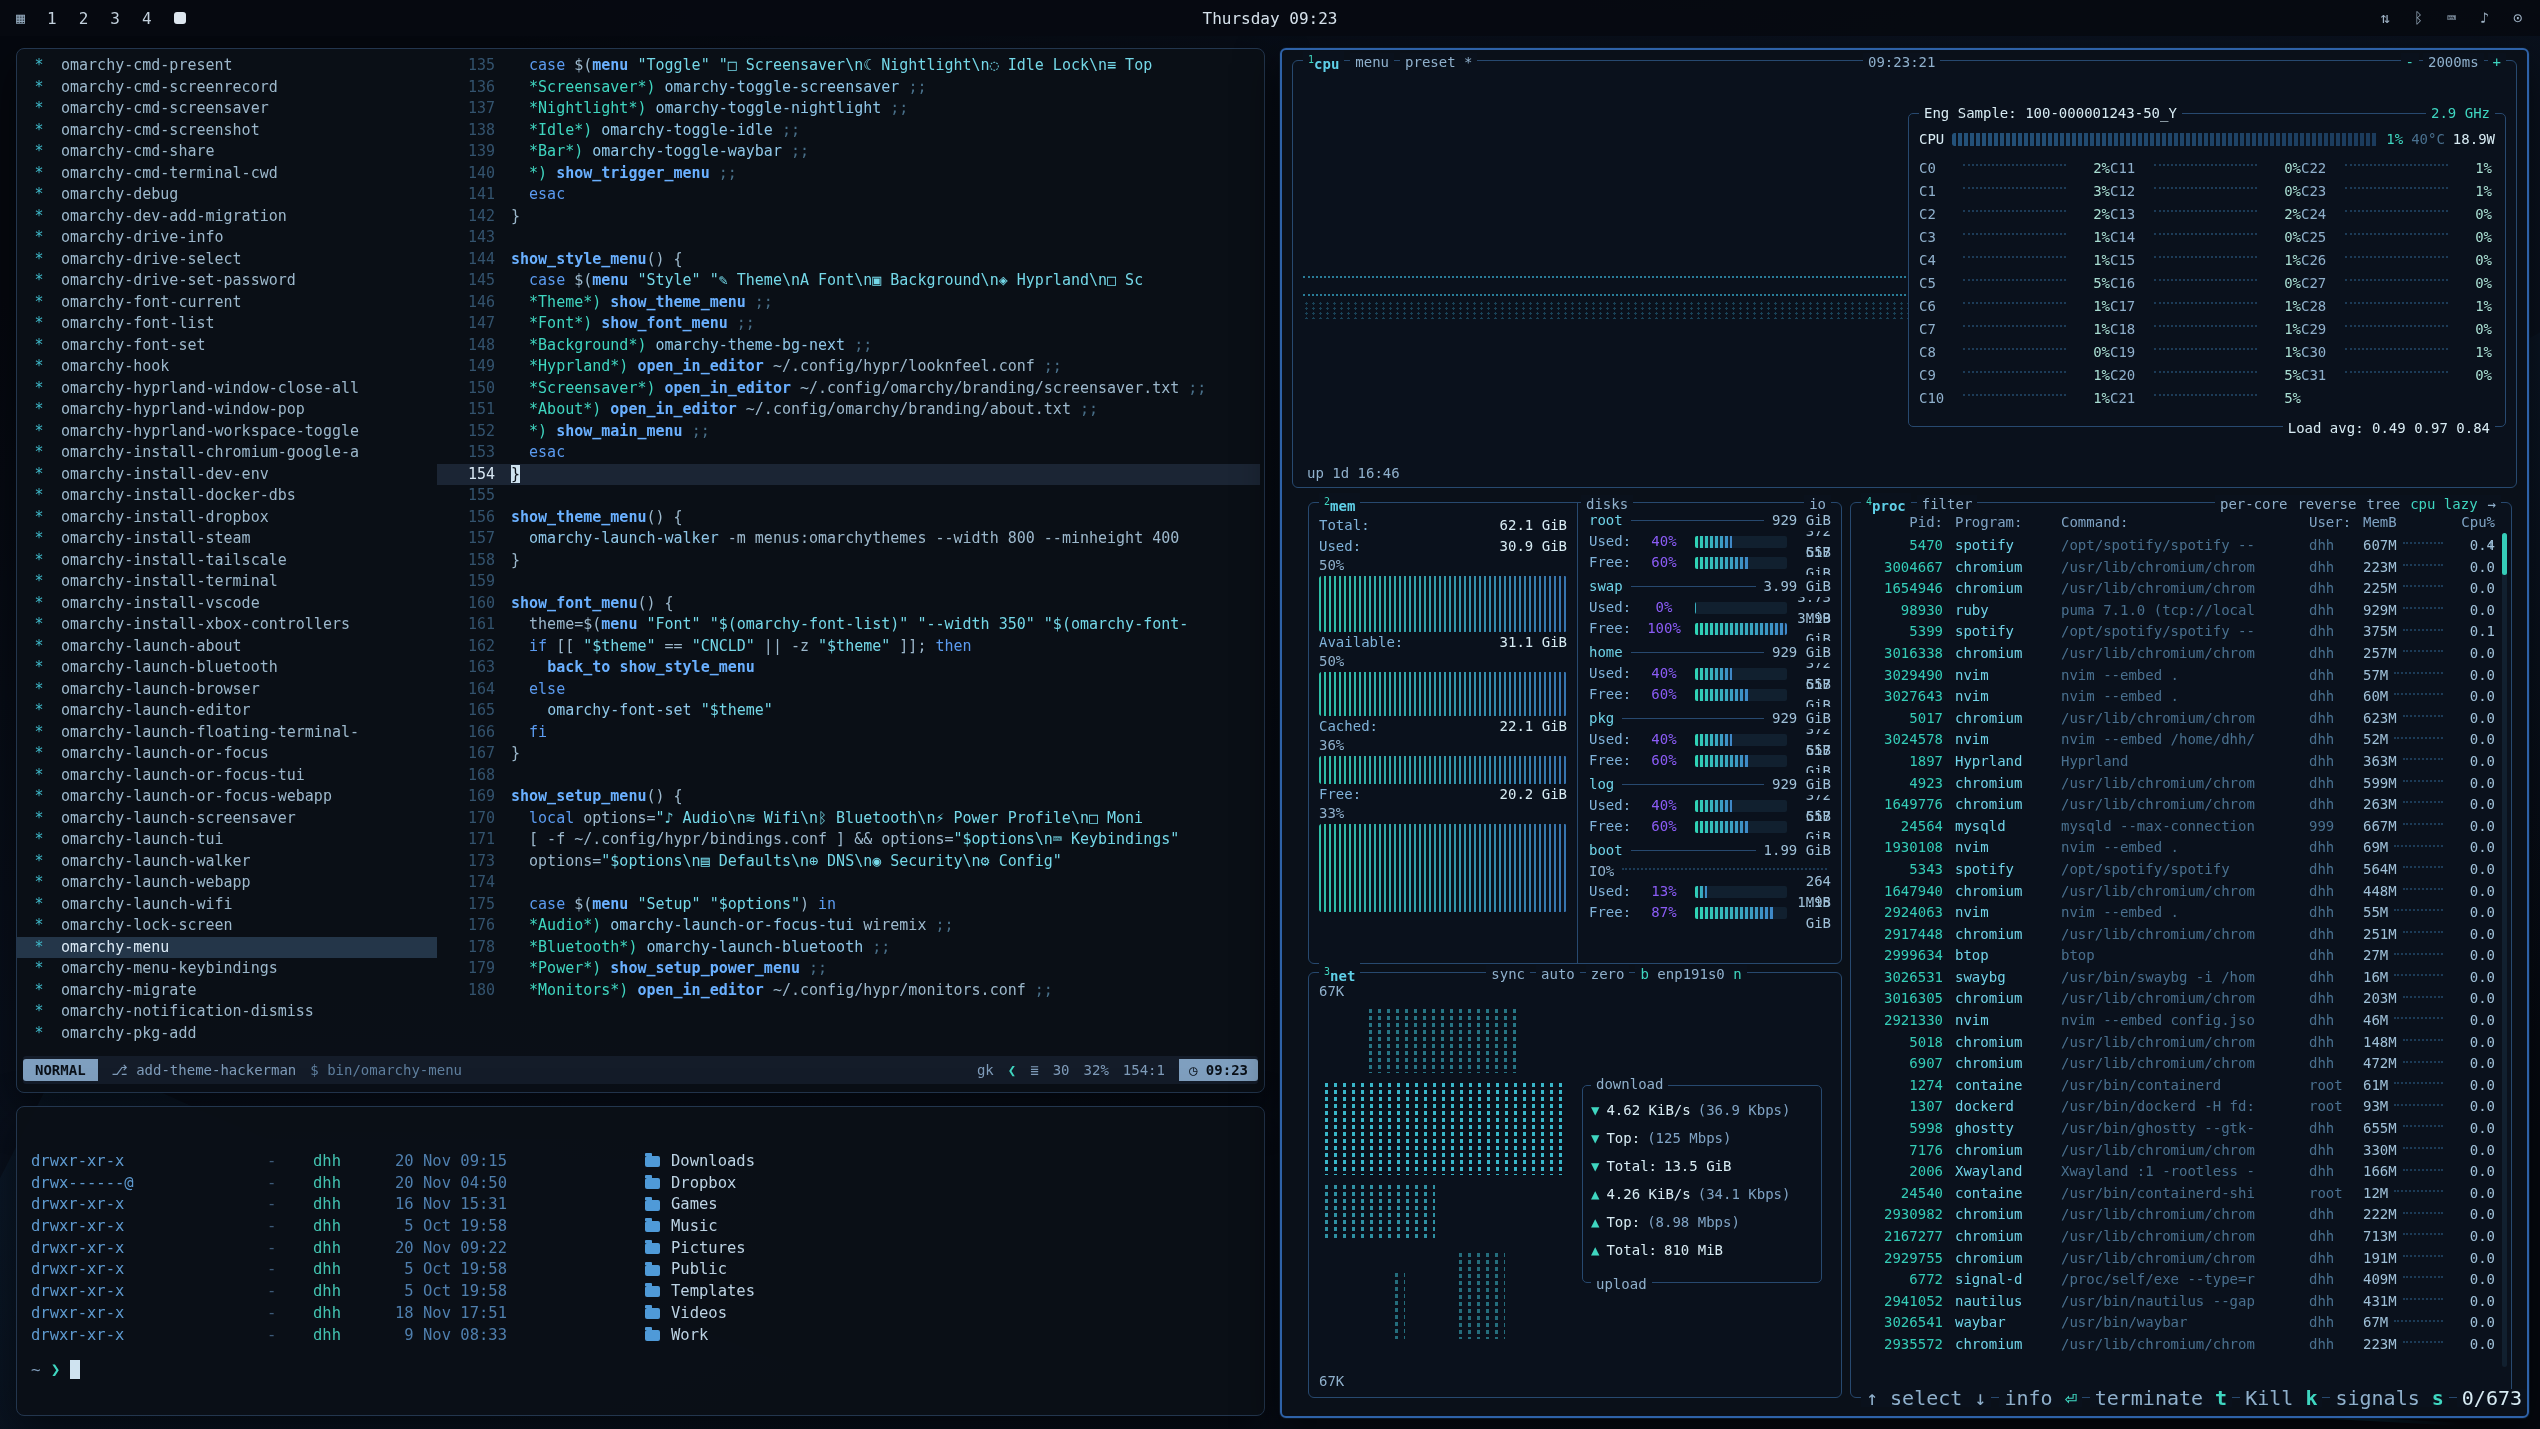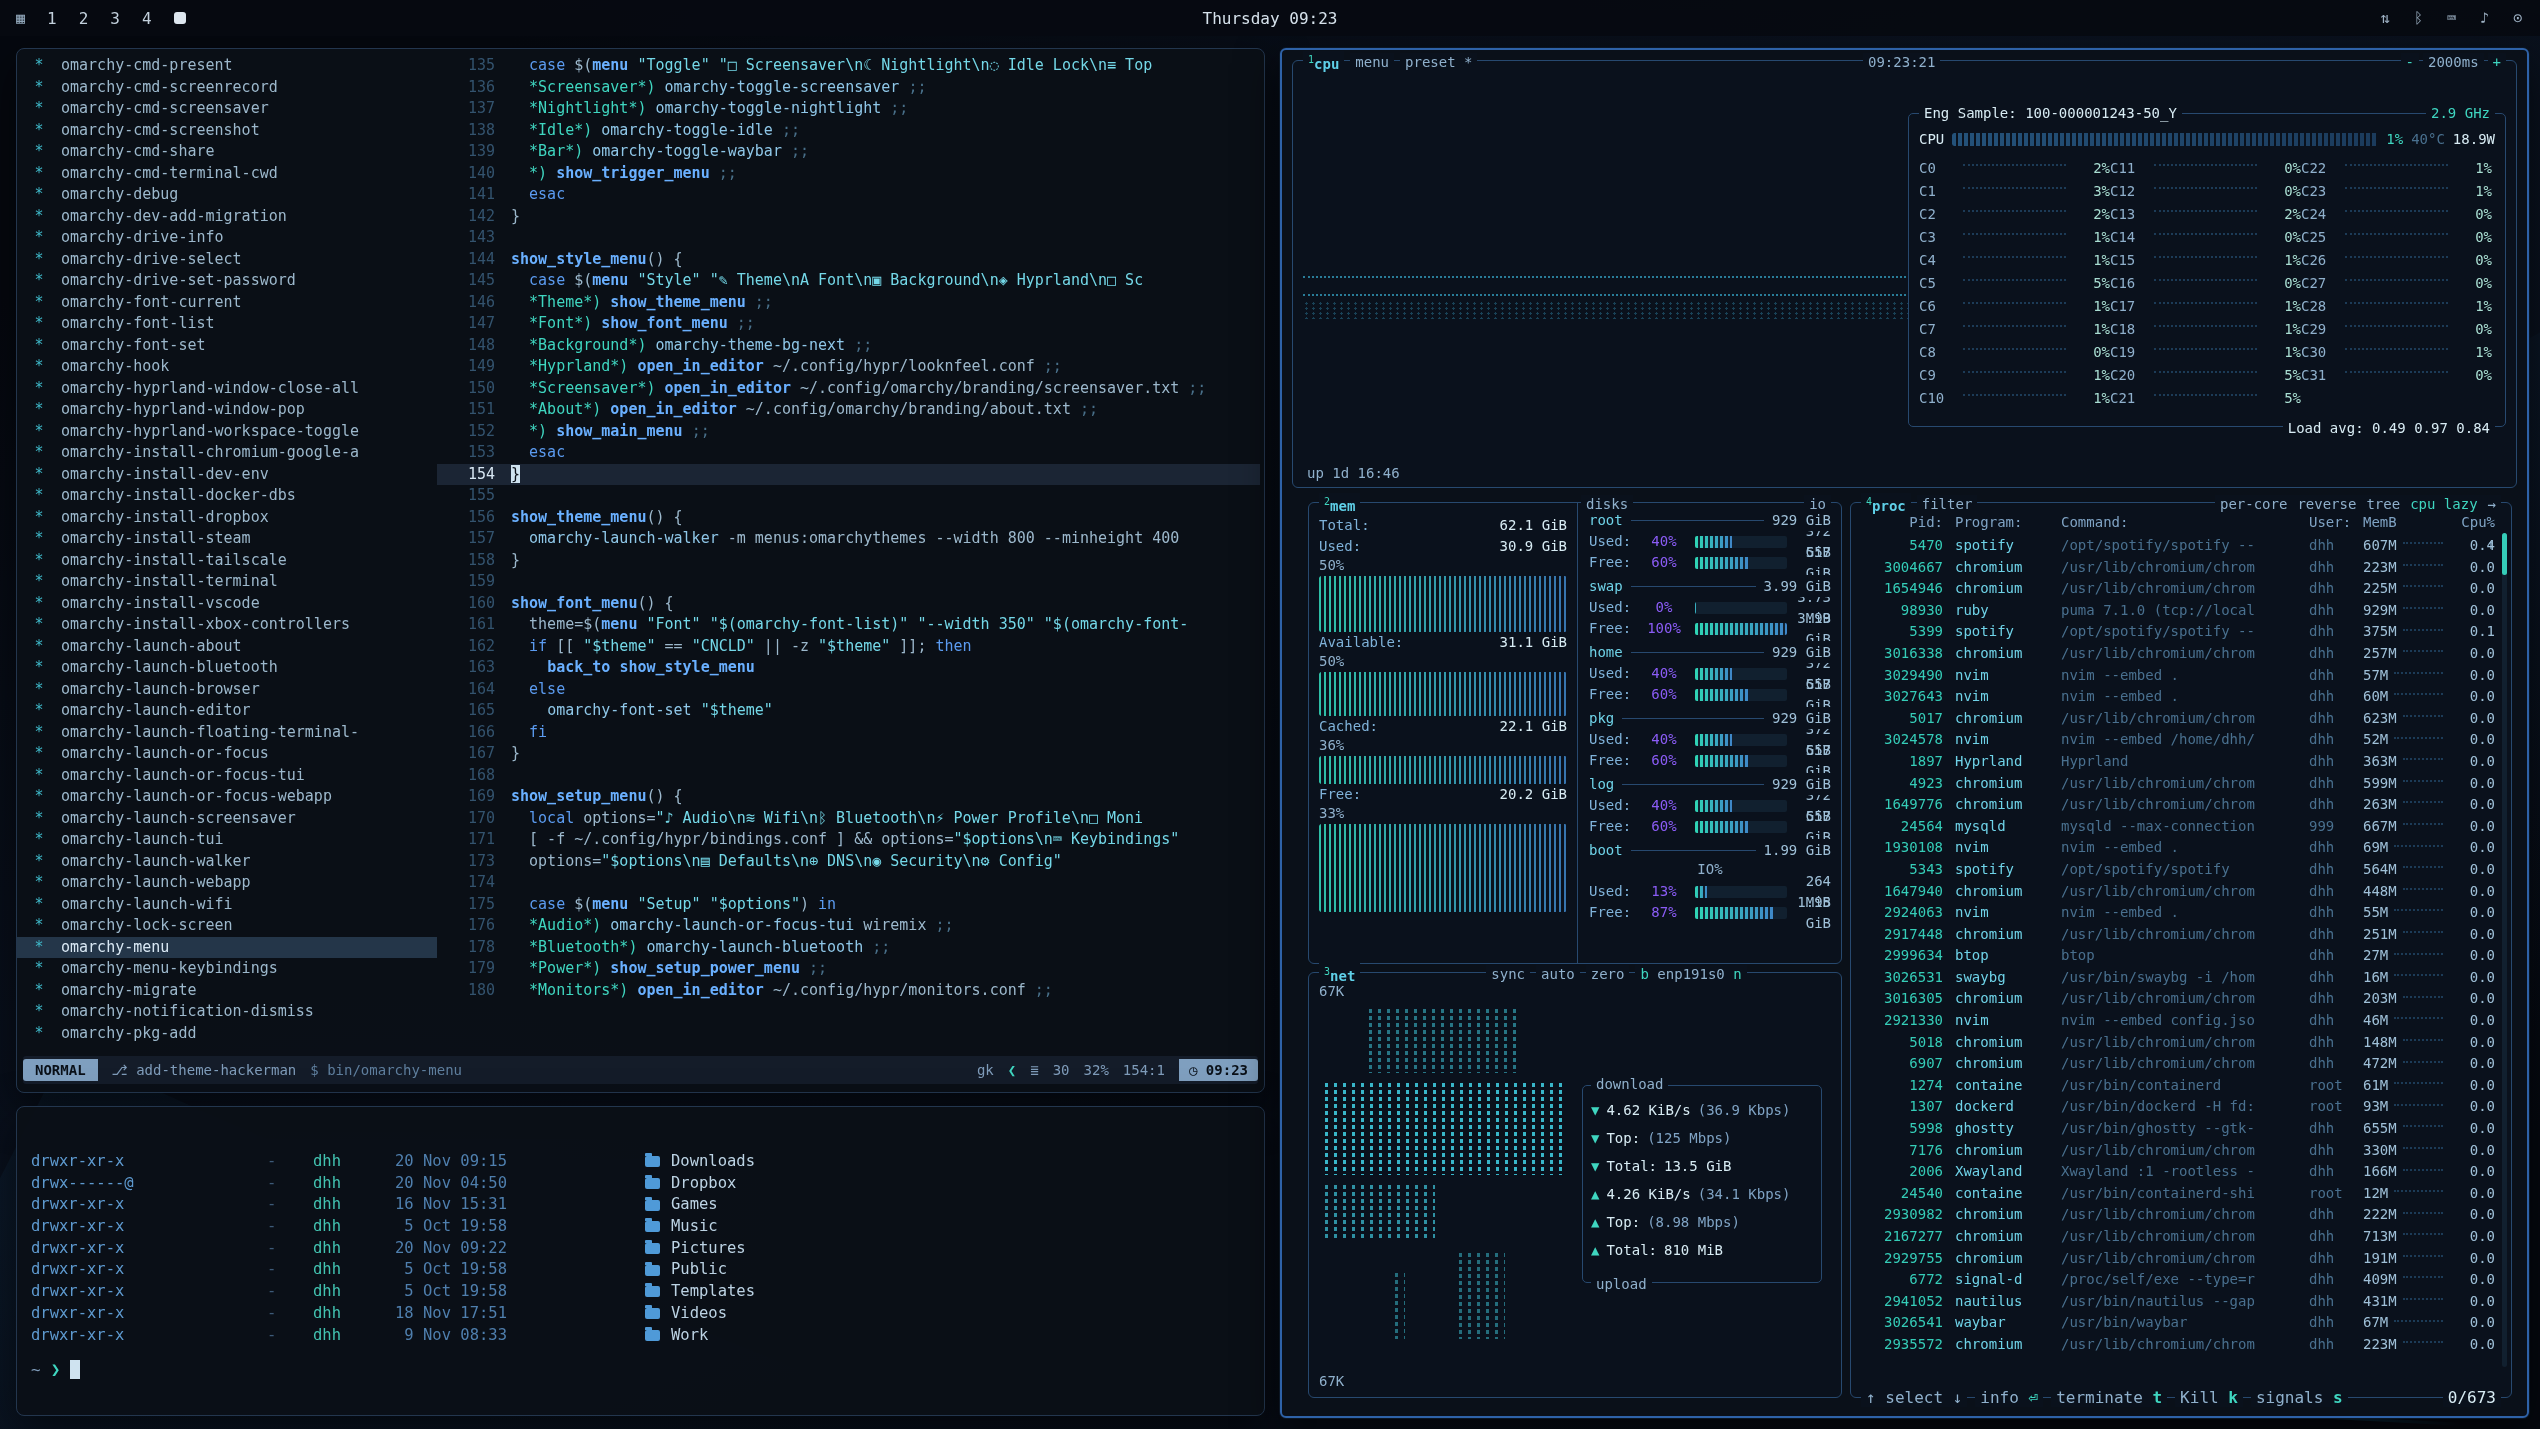--- a/index.html
+++ b/index.html
@@ -121,21 +121,21 @@
   .dhead:before{content:"";position:absolute;left:0;right:0;top:11px;border-top:1px solid #27496f;}
   .dhead .nm{position:relative;background:#0a111c;padding-right:8px;color:#6fd3e8;}
   .dhead .sz{position:absolute;right:0;top:0;background:#0a111c;padding-left:8px;color:#9fc0d8;}
   .drow{display:flex;height:21px;line-height:21px;align-items:center;}
   .dlab{width:52px;color:#7fb2d9;} .dpct{width:46px;text-align:center;color:#8b5cf6;}
   .dbar{width:92px;height:12px;margin:0 8px;background:#11202f;border-radius:2px;overflow:hidden;}
   .dbar i{display:block;height:100%;background:linear-gradient(90deg,#2fd6b5,#3f86c9);
     -webkit-mask:repeating-linear-gradient(90deg,#000 0 3px,transparent 3px 5px);
             mask:repeating-linear-gradient(90deg,#000 0 3px,transparent 3px 5px);}
   .dval{flex:1;text-align:right;color:#9fc0d8;}
-  .iorow{display:flex;height:20px;align-items:center;color:#8fb0cc;flex-direction:column;}
+  .iorow{display:flex;height:20px;align-items:center;color:#8fb0cc;}
   .iodots{flex:1;border-bottom:2px dotted #1c3b57;margin:0 4px 5px 8px;}
 
   
   .p-net{left:26px;top:922px;width:532px;height:424px;font-size:14px;}
   .scale-top{position:absolute;left:10px;top:10px;color:#8fb0cc;}
   .scale-bot{position:absolute;left:10px;bottom:8px;color:#8fb0cc;}
   .nstrip{position:absolute;background-image:repeating-linear-gradient(90deg,#3fc8dc 0 3px,transparent 3px 9px);
     -webkit-mask:repeating-linear-gradient(180deg,#000 0 4px,transparent 4px 7px);
             mask:repeating-linear-gradient(180deg,#000 0 4px,transparent 4px 7px);}
   .ns1{left:60px;top:36px;width:150px;height:64px;opacity:.55;}
@@ -160,21 +160,21 @@
   .c-cmd{flex:1;overflow:hidden;color:#49708f;}
   .c-user{width:54px;flex:none;color:#49708f;}
   .c-mem{width:86px;flex:none;display:flex;align-items:center;color:#9fc0d8;}
   .mdots{flex:1;border-bottom:2px dotted #1c3b57;margin:0 6px 5px 6px;}
   .c-cpu{width:46px;text-align:right;flex:none;color:#9fc0d8;}
   .h-pid{width:84px;text-align:right;padding-right:12px;flex:none;}
   .h-prog{width:106px;flex:none;} .h-cmd{flex:1;} .h-user{width:54px;flex:none;}
   .h-mem{width:86px;flex:none;} .h-cpu{width:46px;text-align:right;flex:none;}
   .pscroll{position:absolute;right:4px;top:30px;bottom:30px;width:5px;background:#11202f;border-radius:3px;}
   .pthumb{position:absolute;top:0;left:0;width:5px;height:42px;background:#35cdb8;border-radius:3px;}
-  .proc-foot{position:absolute;bottom:-10px;left:10px;right:10px;display:flex;gap:8px;font-size:16px;line-height:18px;}
+  .proc-foot{position:absolute;bottom:-10px;left:10px;right:17px;display:flex;gap:8px;font-size:20px;line-height:18px;}
   .fk{color:#3fd6c0;font-weight:bold;}
   .foot-count{margin-left:auto;background:#0a111c;padding:0 5px;color:#d8ecf4;}
 </style>
 </head>
 <body>
 
 <div class="screen">
   <div class="poly poly-a"></div>
   <div class="poly poly-d"></div>
   <div class="poly poly-b"></div>

